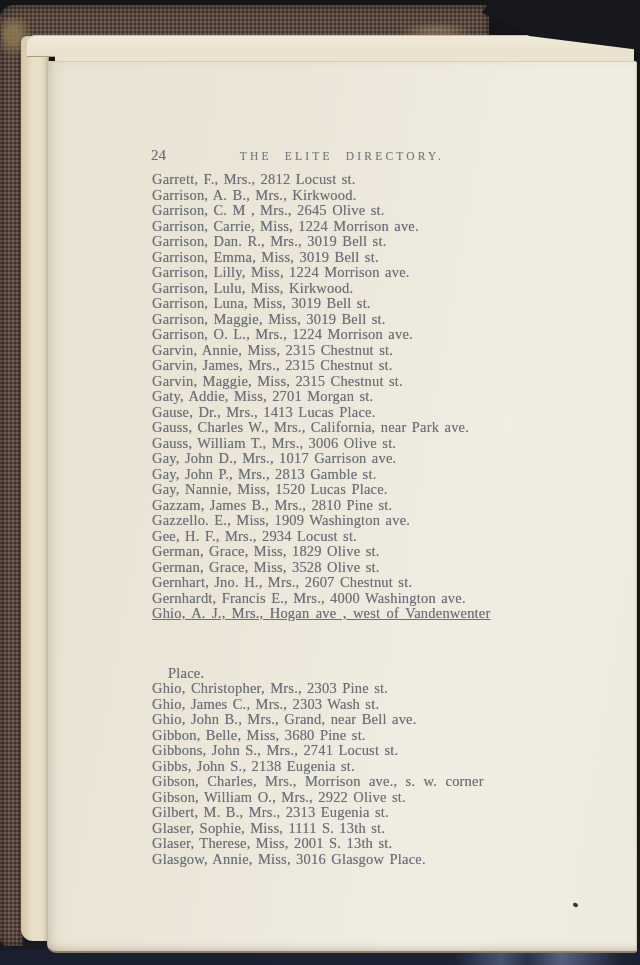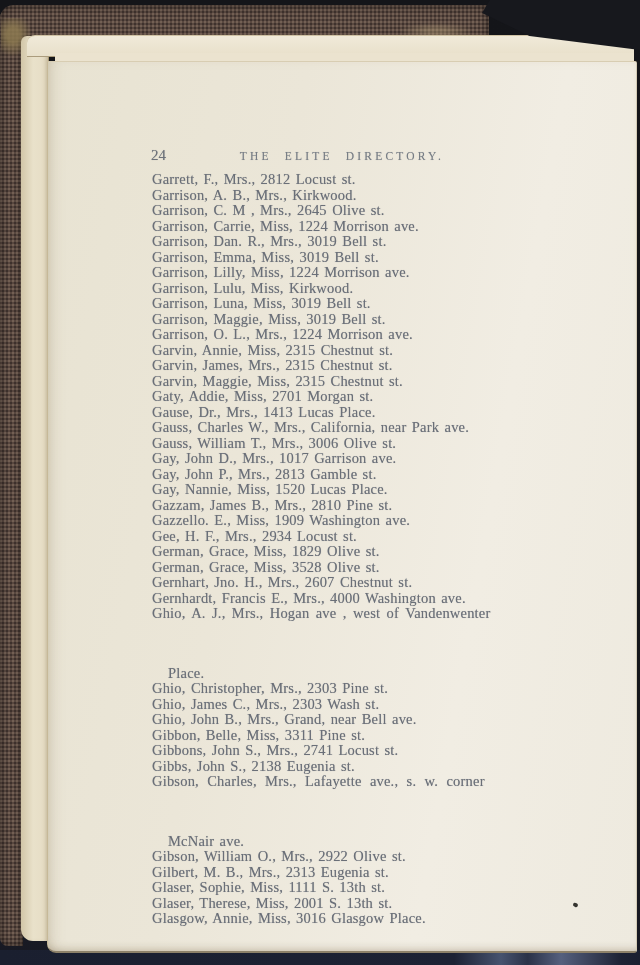--- a/index.html
+++ b/index.html
@@ -59,21 +59,21 @@
     font-size:11.5px;letter-spacing:3.2px;word-spacing:7px;color:#777d85;
     text-shadow:0 0 0.7px rgba(119,125,133,0.5);}
 
   .entries{position:absolute;left:104px;top:110px;width:472px;
     font-size:14.5px;line-height:15.5px;color:#6a6f78;
     letter-spacing:0.2px;word-spacing:1.5px;
     text-shadow:0 0 0.7px rgba(106,111,120,0.55);}
   .line{white-space:nowrap;}
   .cont{padding-left:16px;margin-top:44px;}
   .wide{word-spacing:4.5px;}
-  .wide-sm{word-spacing:2.5px;}
+  .wide-sm{word-spacing:2.5px;text-decoration:underline;}
 
   .speck{position:absolute;left:525px;top:841px;width:5px;height:4px;background:#35342f;
     border-radius:45% 55% 50% 50%;transform:rotate(18deg);}
 </style>
 </head>
 <body>
 
 <div class="photo">
   <div class="bottom-band"></div>
   <div class="cover-left"></div>
@@ -116,25 +116,24 @@
       <div class="line">Gee, H. F., Mrs., 2934 Locust st.</div>
       <div class="line">German, Grace, Miss, 1829 Olive st.</div>
       <div class="line">German, Grace, Miss, 3528 Olive st.</div>
       <div class="line">Gernhart, Jno. H., Mrs., 2607 Chestnut st.</div>
       <div class="line">Gernhardt, Francis E., Mrs., 4000 Washington ave.</div>
       <div class="line wide-sm">Ghio, A. J., Mrs., Hogan ave , west of Vandenwenter</div>
       <div class="line cont">Place.</div>
       <div class="line">Ghio, Christopher, Mrs., 2303 Pine st.</div>
       <div class="line">Ghio, James C., Mrs., 2303 Wash st.</div>
       <div class="line">Ghio, John B., Mrs., Grand, near Bell ave.</div>
-      <div class="line">Gibbon, Belle, Miss, 3311 Pine st.</div>
+      <div class="line">Gibbon, Belle, Miss, 3680 Pine st.</div>
       <div class="line">Gibbons, John S., Mrs., 2741 Locust st.</div>
       <div class="line">Gibbs, John S., 2138 Eugenia st.</div>
-      <div class="line wide">Gibson, Charles, Mrs., Lafayette ave., s. w. corner</div>
-      <div class="line cont">McNair ave.</div>
+      <div class="line wide">Gibson, Charles, Mrs., Morrison ave., s. w. corner</div>
       <div class="line">Gibson, William O., Mrs., 2922 Olive st.</div>
       <div class="line">Gilbert, M. B., Mrs., 2313 Eugenia st.</div>
       <div class="line">Glaser, Sophie, Miss, 1111 S. 13th st.</div>
       <div class="line">Glaser, Therese, Miss, 2001 S. 13th st.</div>
       <div class="line">Glasgow, Annie, Miss, 3016 Glasgow Place.</div>
     </div>
 
     <div class="speck"></div>
   </div>
 </div>

